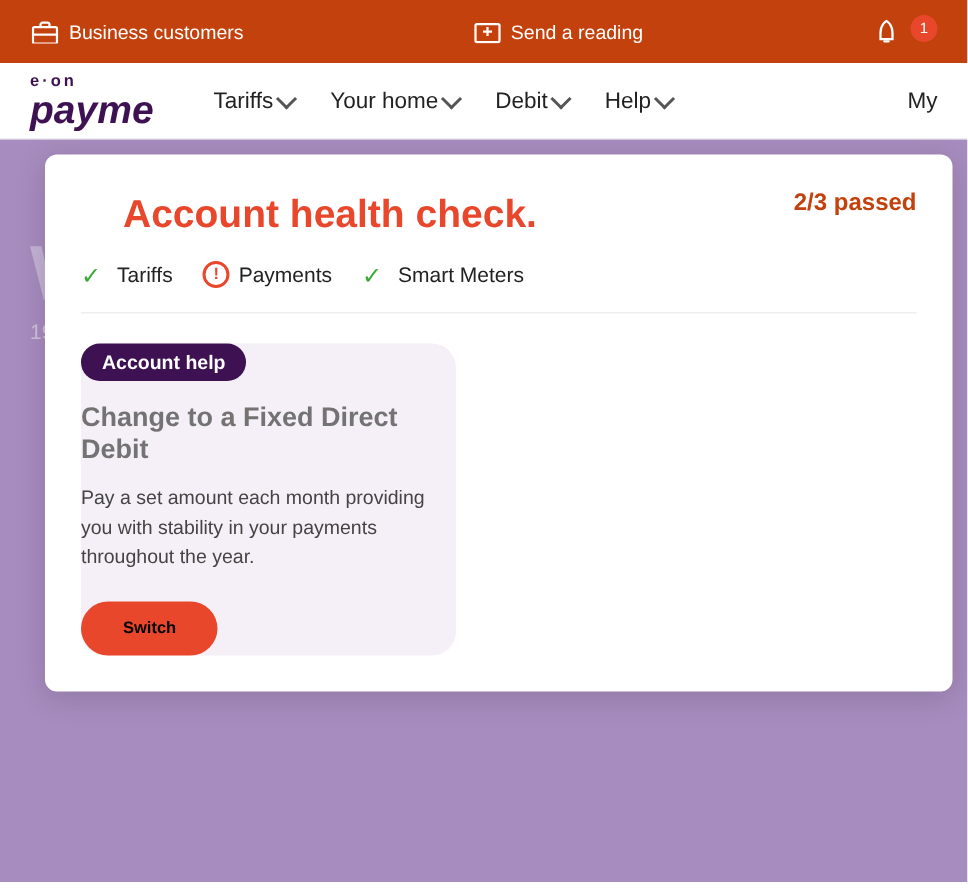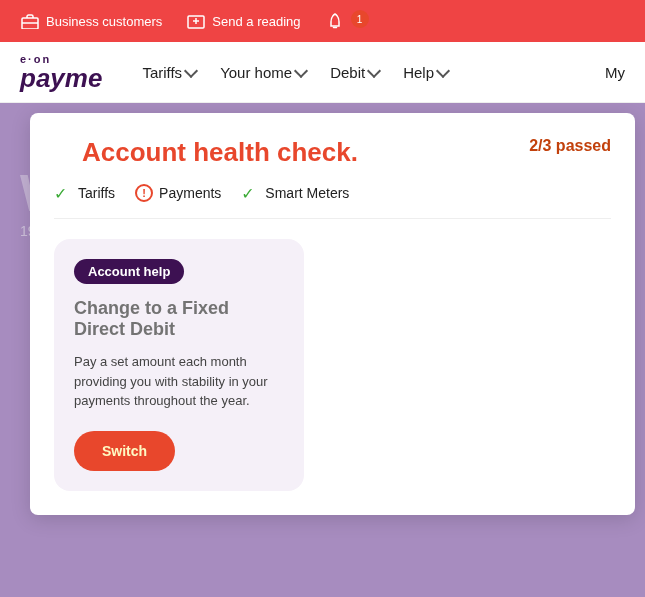--- a/index.html
+++ b/index.html
@@ -6,25 +6,25 @@
     body {
       font-family: Arial, sans-serif;
       width: 645px;
       height: 597px;
       overflow: hidden;
       position: relative;
     }
 
     
     .top-bar {
-      background: #ef4444;
+      background: #c2410c;
       height: 42px;
       display: flex;
       align-items: center;
-      justify-content: flex-start;
+      justify-content: space-between;
       padding: 0 20px;
       gap: 24px;
     }
     .top-bar-item {
       display: flex;
       align-items: center;
       gap: 6px;
       color: white;
       font-size: 13px;
       cursor: pointer;
@@ -47,21 +47,21 @@
       display: flex;
       align-items: center;
       justify-content: center;
       position: relative;
       top: -2px;
     }
 
     
     .main-nav {
       background: white;
-      height: 61px;
+      height: 51px;
       display: flex;
       align-items: center;
       padding: 0 20px;
       border-bottom: 1px solid #eee;
       gap: 24px;
     }
     .logo {
       display: flex;
       flex-direction: column;
       line-height: 1;
@@ -223,21 +223,20 @@
       justify-content: center;
       font-size: 11px;
       font-weight: bold;
       color: #e8472c;
     }
 
     
     .card {
       background: #f5f0f8;
       border-radius: 16px;
-      padding: 20px;
       max-width: 250px;
     }
     .card-badge {
       background: #3d1152;
       color: white;
       border-radius: 20px;
       padding: 5px 14px;
       font-size: 13px;
       font-weight: bold;
       display: inline-block;
@@ -250,25 +249,25 @@
       margin-bottom: 12px;
     }
     .card-body {
       font-size: 13px;
       color: #444;
       line-height: 1.5;
       margin-bottom: 20px;
     }
     .switch-btn {
       background: #e8472c;
-      color: #fef9c3;
+      color: #000000;
       border: none;
       border-radius: 24px;
       padding: 12px 28px;
-      font-size: 14px;
+      font-size: 11px;
       font-weight: bold;
       cursor: pointer;
     }
   </style>
 </head>
 <body>
 
 <div class="top-bar">
   <a class="top-bar-item">
     <div class="icon-shape">

